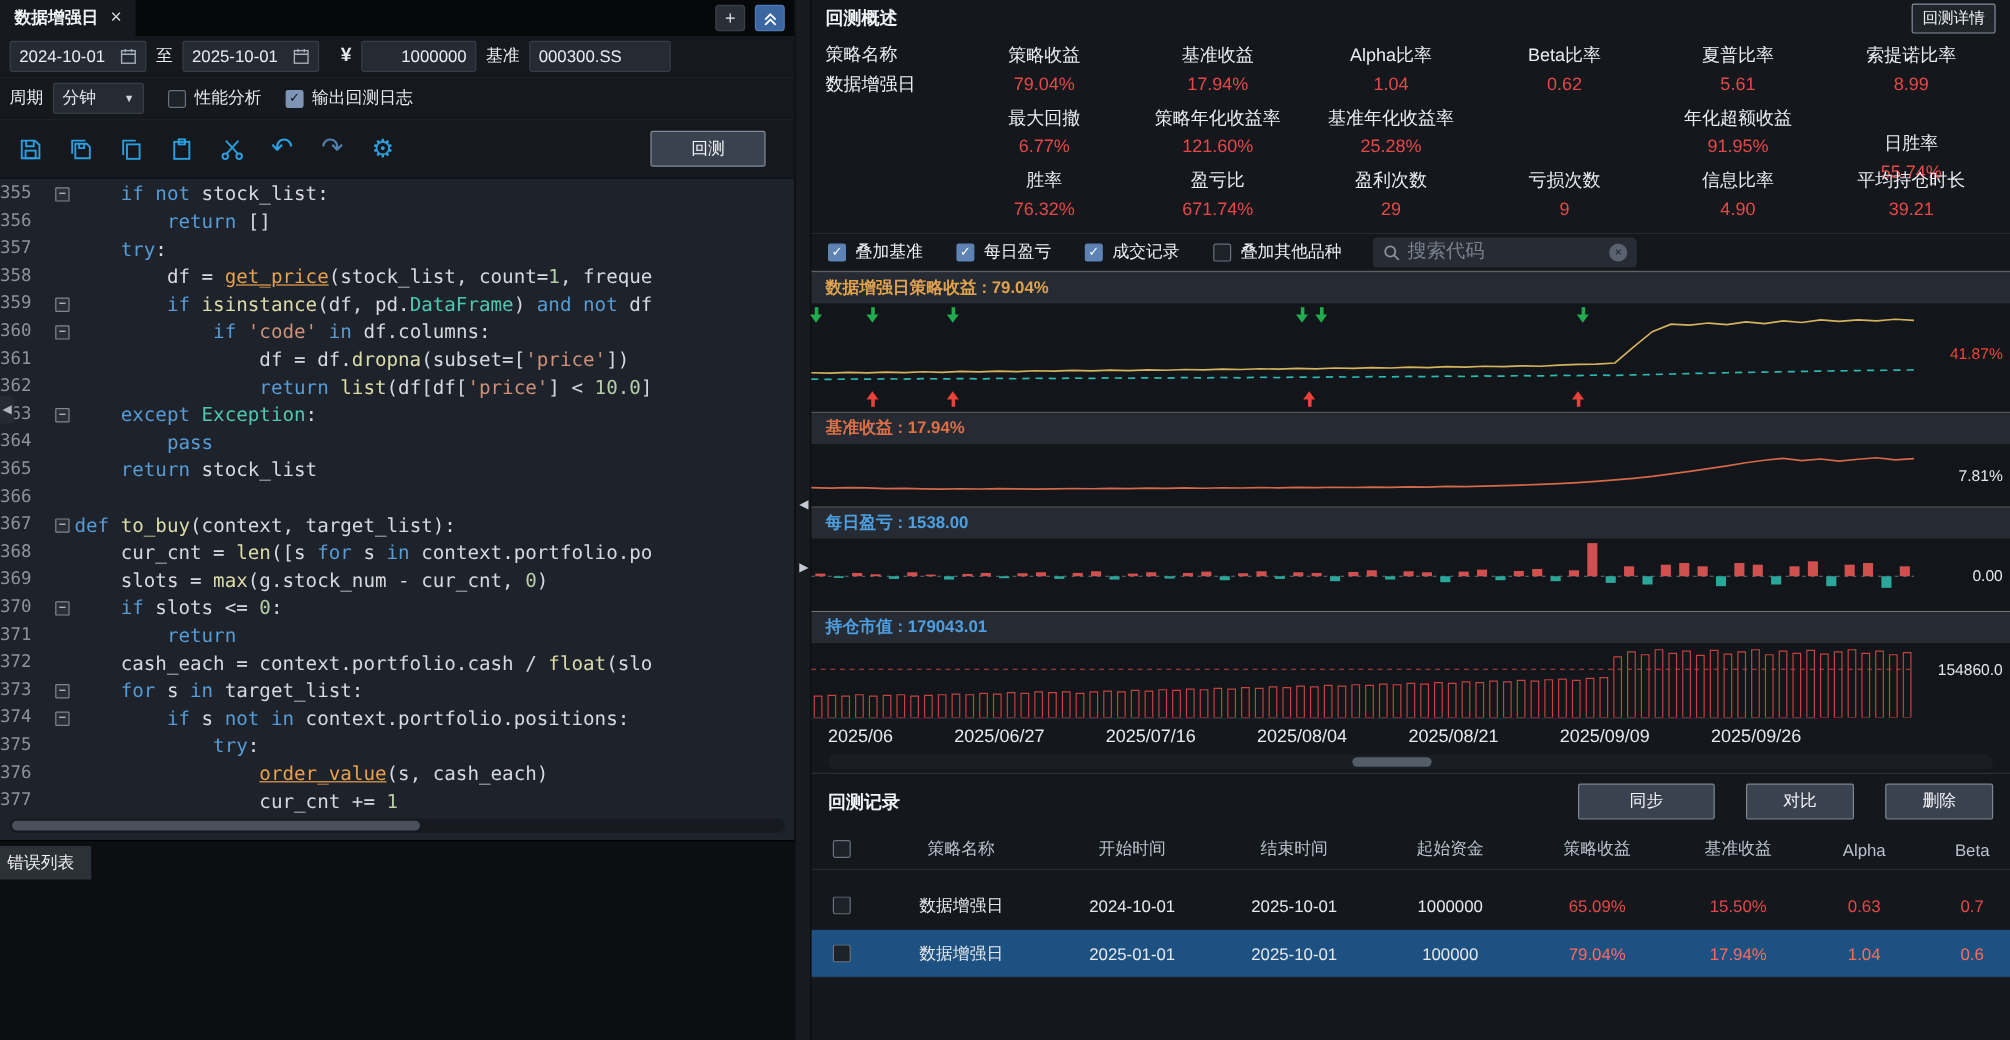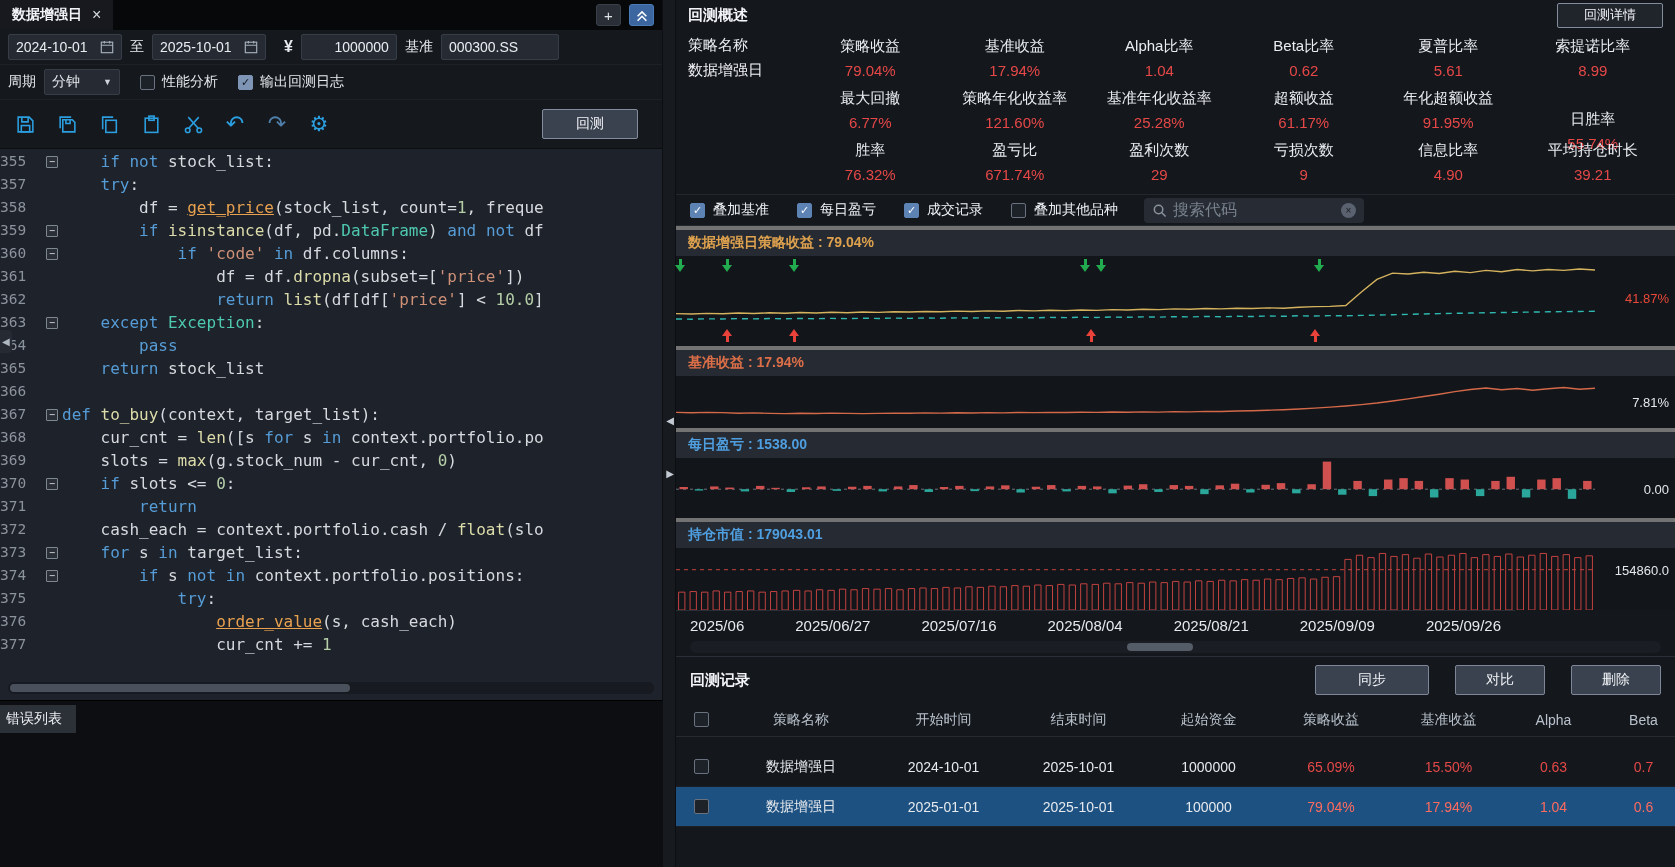--- a/index.html
+++ b/index.html
@@ -48,37 +48,37 @@
 .edge-handle{position:absolute;left:0;top:330px;z-index:6;color:#aeb6bf;font-size:10px;background:#262b33;padding:6px 2px;border-radius:0 4px 4px 0}
 
 
 .splitter{width:14px;flex:none;background:#171a1f;position:relative;border-left:1px solid #0c0e11;border-right:1px solid #0c0e11}
 .split-arrow{position:absolute;left:0;width:14px;text-align:center;font-size:10px;color:#c3cad3;cursor:pointer}
 
 
 .right-panel{flex:1;min-width:0;display:flex;flex-direction:column;background:#14171c}
 .rp-header{height:30px;flex:none;display:flex;align-items:center;padding:0 12px}
 .rp-title{font-size:15px;font-weight:bold;color:#f2f4f7}
-.detail-btn{margin-left:auto;height:25px;padding:0 26px;background:#20252c;border:1px solid #848d9e;color:#eef1f5;font-size:13px;border-radius:2px;font-family:inherit;cursor:pointer}
+.detail-btn{margin-left:auto;height:25px;padding:0 8px;background:#20252c;border:1px solid #848d9e;color:#eef1f5;font-size:13px;border-radius:2px;font-family:inherit;cursor:pointer}
 .stats-grid{display:grid;grid-template-columns:112px repeat(6,1fr);grid-auto-rows:52px;padding:2px 10px 6px;flex:none}
 .stat{display:flex;flex-direction:column;align-items:center;justify-content:center;gap:6px}
 .stat.name-stat{align-items:flex-start;padding-left:2px}
 .slb{font-size:15px;color:#eaedf2}
 .svl{font-size:15px;color:#e64848}
 .svl.white{color:#f2f4f7}
 .chart-toolbar{height:32px;flex:none;display:flex;align-items:center;padding:0 14px;border-top:1px solid #23272e;border-bottom:1px solid #23272e}
 #toggles{display:flex;gap:28px}
 .toggle{display:flex;align-items:center;gap:8px;font-size:14px;color:#eef1f5;cursor:pointer}
 .right-panel .cb.on{background:#5d83b5;border-color:#5d83b5;color:#fff}
 .search-box{width:220px;height:25px;margin-left:26px;background:#272c34;border-radius:4px;display:flex;align-items:center;gap:6px;padding:0 8px}
 .search-box input{flex:1;background:transparent;border:none;outline:none;color:#ffffff;font-size:16px;font-family:inherit;min-width:0}
 .search-box input::placeholder{color:#78818c}
 .clear-ic{width:15px;height:15px;flex:none;border-radius:50%;background:#5a6270;color:#171b21;font-size:10px;display:flex;align-items:center;justify-content:center;cursor:pointer}
 .charts{flex:none}
-.chart-block{border-top:4px solid #737373}
+.chart-block{border-top:1px solid #737373}
 .chart-title{height:26px;display:flex;align-items:center;padding:0 12px;background:#262b33;font-size:14px;font-weight:bold}
 .chart-row{display:flex;position:relative;background:#121519}
 .chart-plot{position:relative;flex:1;min-width:0}
 .csvg{display:block;width:100%;height:100%}
 .chart-gutter{width:80px;flex:none;position:relative}
 .glabel{position:absolute;right:6px;transform:translateY(-50%);font-size:13px}
 .mk{position:absolute;width:11px;height:15px;margin-left:-5px}
 .mk i{position:absolute;left:4px;width:3px;height:8px;background:currentColor}
 .mk.down{color:#22ab4f;top:3px}
 .mk.down i{top:0}
@@ -204,20 +204,21 @@
       </span>
       <span class="tbi glyph">↶</span>
       <span class="tbi glyph dim">↷</span>
       <span class="tbi glyph gear">⚙</span>
       <button class="run-btn">回测</button>
     </div>
 
     <div class="code-wrap">
       <div class="code-lines" id="code-lines">
           <div class="code-line"><span class="ln">355</span><span class="fold"><span class="fbox">−</span></span><span class="ctext"><span class="tk-p">    </span><span class="tk-k">if</span><span class="tk-p"> </span><span class="tk-k">not</span><span class="tk-p"> stock_list:</span></span></div>
+          <div class="code-line"><span class="ln">356</span><span class="fold"></span><span class="ctext"><span class="tk-p">        </span><span class="tk-k">return</span><span class="tk-p"> []</span></span></div>
           <div class="code-line"><span class="ln">357</span><span class="fold"></span><span class="ctext"><span class="tk-p">    </span><span class="tk-k">try</span><span class="tk-p">:</span></span></div>
           <div class="code-line"><span class="ln">358</span><span class="fold"></span><span class="ctext"><span class="tk-p">        df = </span><span class="tk-u">get_price</span><span class="tk-p">(stock_list, count=</span><span class="tk-n">1</span><span class="tk-p">, freque</span></span></div>
           <div class="code-line"><span class="ln">359</span><span class="fold"><span class="fbox">−</span></span><span class="ctext"><span class="tk-p">        </span><span class="tk-k">if</span><span class="tk-p"> </span><span class="tk-f">isinstance</span><span class="tk-p">(df, pd.</span><span class="tk-t">DataFrame</span><span class="tk-p">) </span><span class="tk-k">and</span><span class="tk-p"> </span><span class="tk-k">not</span><span class="tk-p"> df</span></span></div>
           <div class="code-line"><span class="ln">360</span><span class="fold"><span class="fbox">−</span></span><span class="ctext"><span class="tk-p">            </span><span class="tk-k">if</span><span class="tk-p"> </span><span class="tk-s">'code'</span><span class="tk-p"> </span><span class="tk-k">in</span><span class="tk-p"> df.columns:</span></span></div>
           <div class="code-line"><span class="ln">361</span><span class="fold"></span><span class="ctext"><span class="tk-p">                df = df.</span><span class="tk-f">dropna</span><span class="tk-p">(subset=[</span><span class="tk-s">'price'</span><span class="tk-p">])</span></span></div>
           <div class="code-line"><span class="ln">362</span><span class="fold"></span><span class="ctext"><span class="tk-p">                </span><span class="tk-k">return</span><span class="tk-p"> </span><span class="tk-f">list</span><span class="tk-p">(df[df[</span><span class="tk-s">'price'</span><span class="tk-p">] &lt; </span><span class="tk-n">10.0</span><span class="tk-p">]</span></span></div>
           <div class="code-line"><span class="ln">363</span><span class="fold"><span class="fbox">−</span></span><span class="ctext"><span class="tk-p">    </span><span class="tk-k">except</span><span class="tk-p"> </span><span class="tk-t">Exception</span><span class="tk-p">:</span></span></div>
           <div class="code-line"><span class="ln">364</span><span class="fold"></span><span class="ctext"><span class="tk-p">        </span><span class="tk-k">pass</span></span></div>
           <div class="code-line"><span class="ln">365</span><span class="fold"></span><span class="ctext"><span class="tk-p">    </span><span class="tk-k">return</span><span class="tk-p"> stock_list</span></span></div>
           <div class="code-line"><span class="ln">366</span><span class="fold"></span><span class="ctext"></span></div>
@@ -289,24 +290,20 @@
           <div class="slb">最大回撤</div>
           <div class="svl">6.77%</div>
         </div>
         <div class="stat" style="grid-area: 2 / 3;">
           <div class="slb">策略年化收益率</div>
           <div class="svl">121.60%</div>
         </div>
         <div class="stat" style="grid-area: 2 / 4;">
           <div class="slb">基准年化收益率</div>
           <div class="svl">25.28%</div>
-        </div>
-        <div class="stat" style="grid-area: 2 / 5;">
-          <div class="slb">超额收益</div>
-          <div class="svl">61.17%</div>
         </div>
         <div class="stat" style="grid-area: 2 / 6;">
           <div class="slb">年化超额收益</div>
           <div class="svl">91.95%</div>
         </div>
         <div class="stat" style="grid-area: 2 / 7; margin-top: 41px;">
           <div class="slb">日胜率</div>
           <div class="svl">55.74%</div>
         </div>
         <div class="stat" style="grid-area: 3 / 2;">

